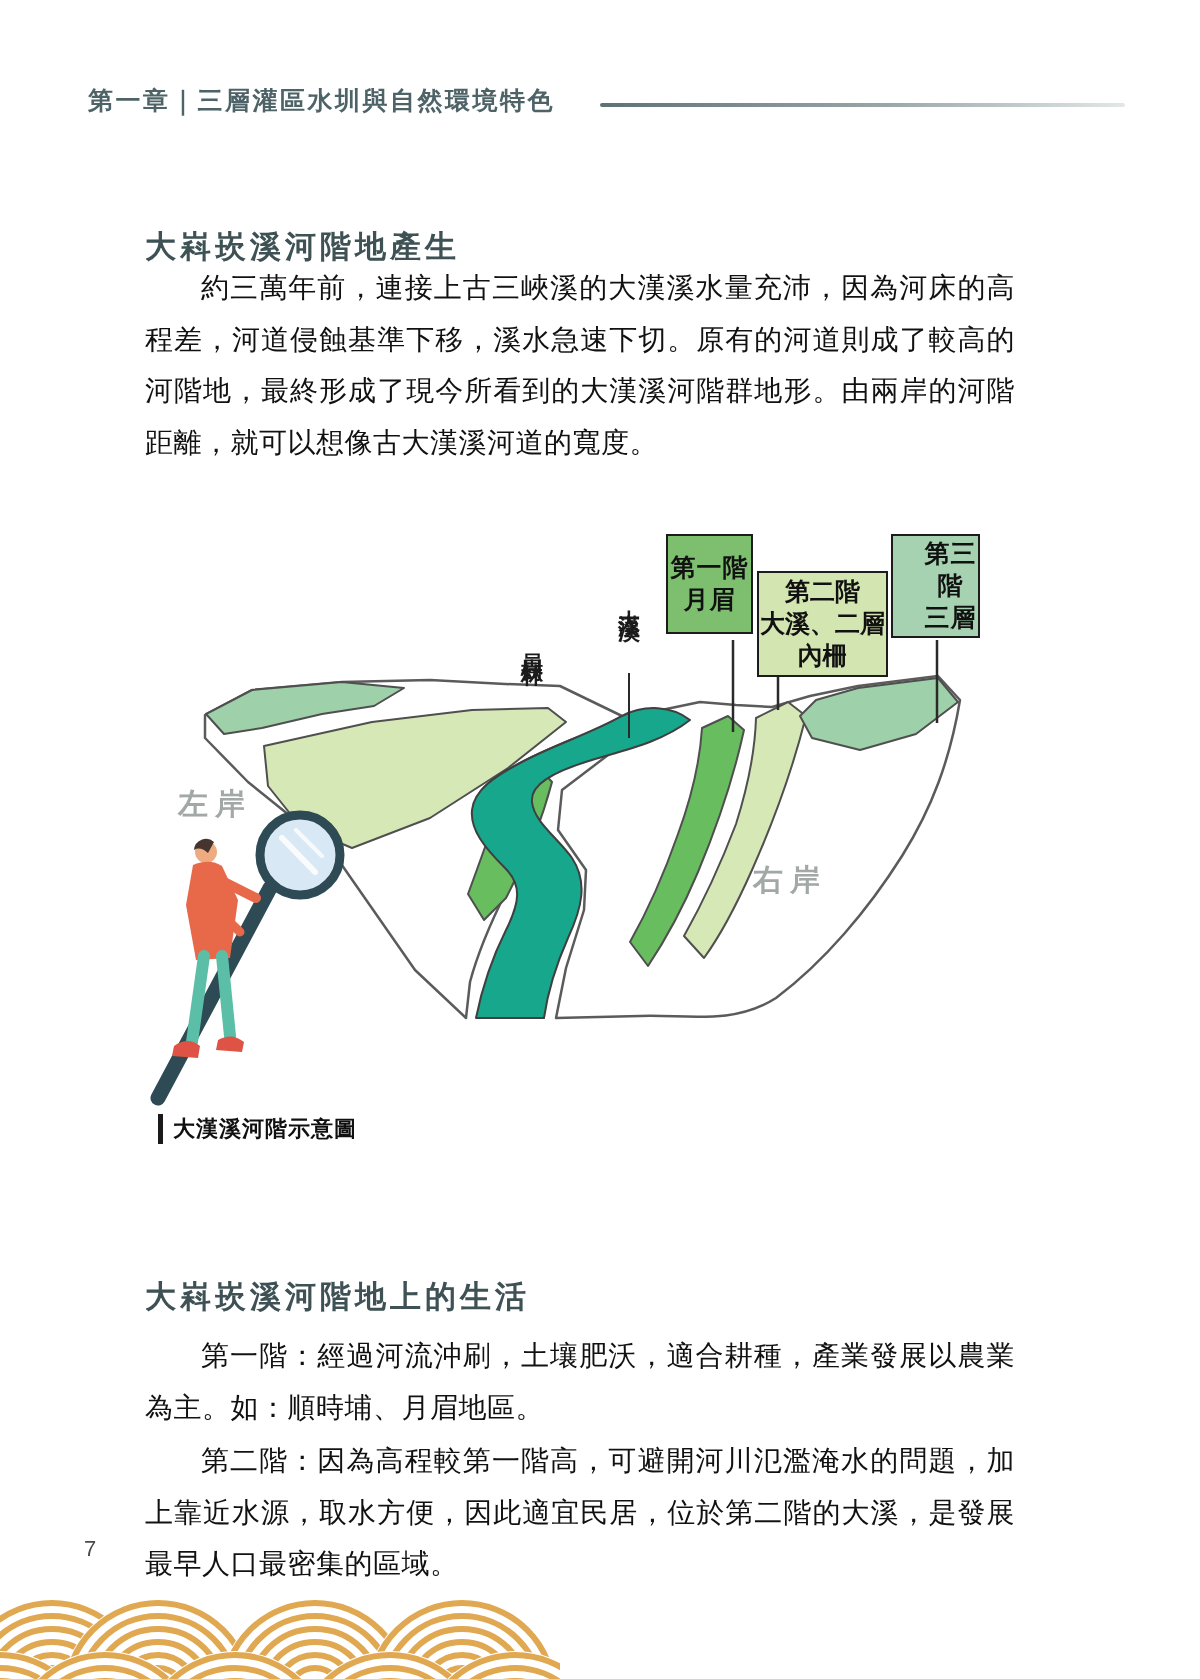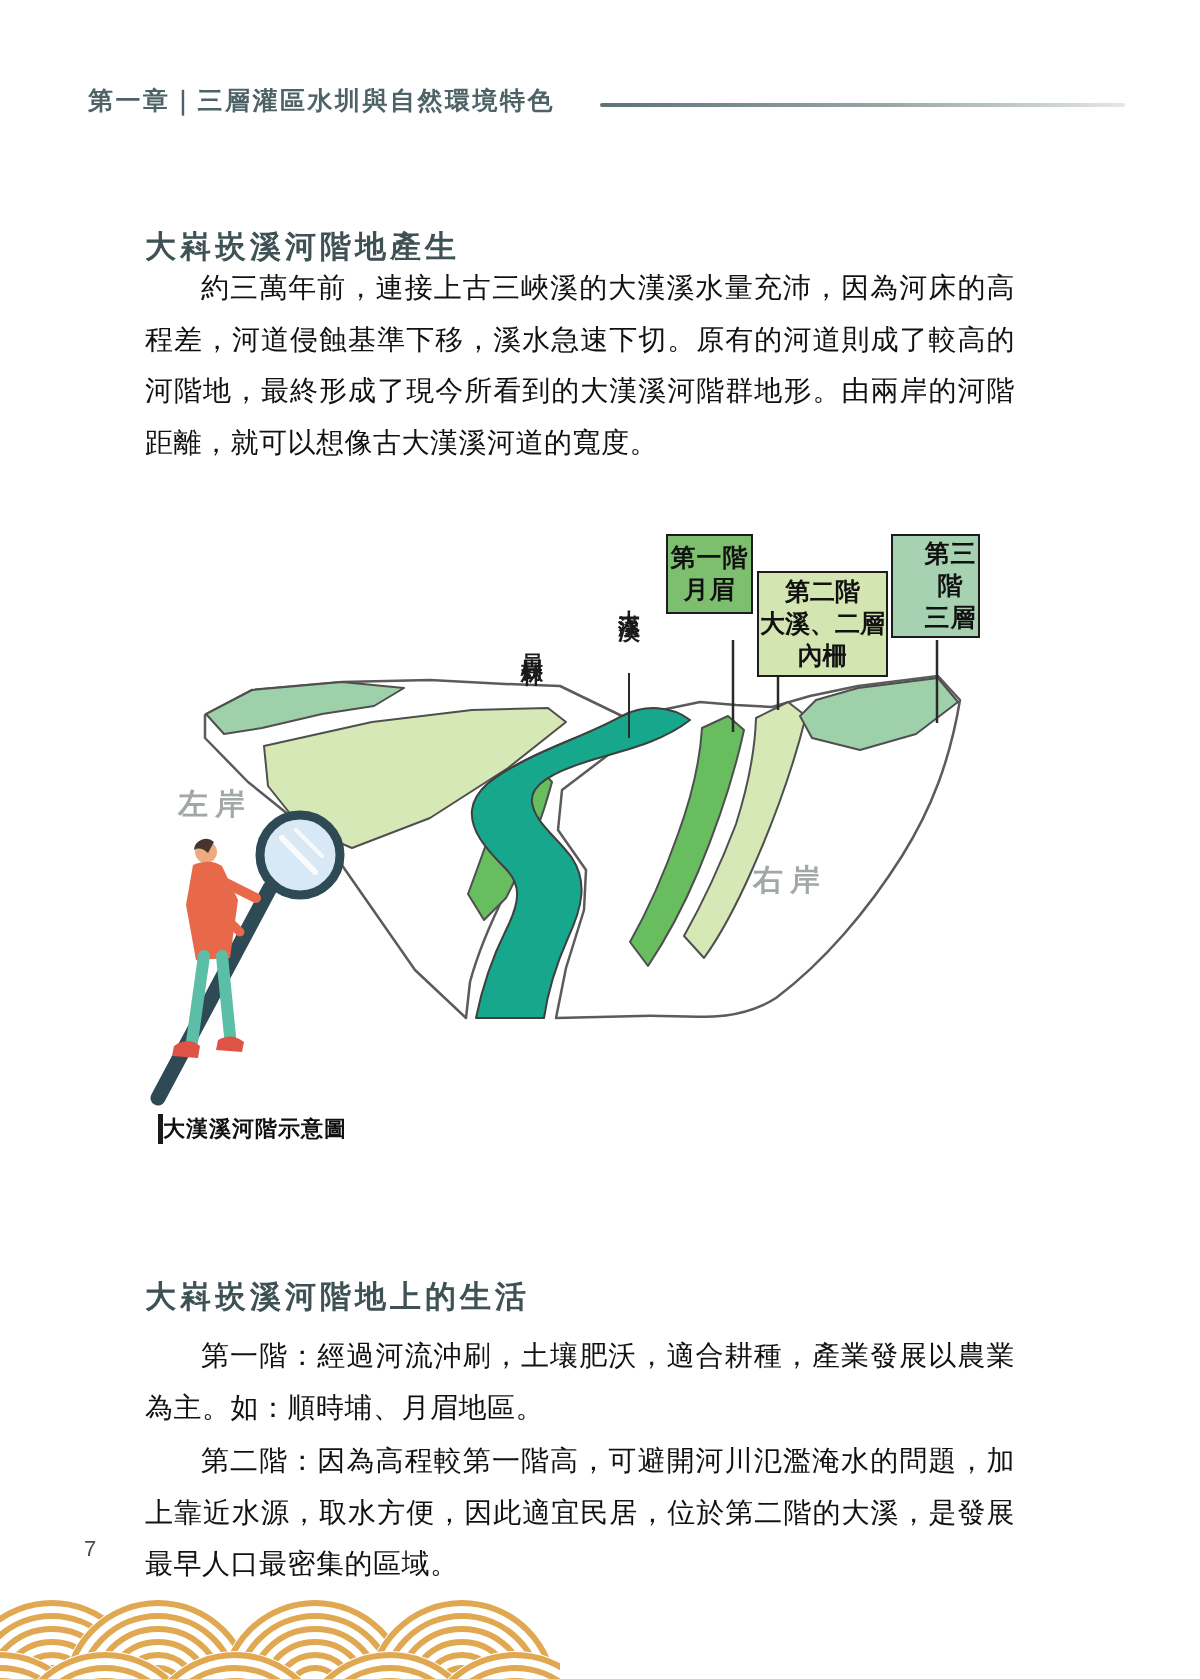--- a/index.html
+++ b/index.html
@@ -42,38 +42,38 @@
   #para3{top:1435px;}
   
   .diagram-svg{position:absolute;left:0;top:490px;width:1200px;height:620px;}
   .label-box{
     position:absolute;box-sizing:border-box;
     border:2.5px solid #1c1c1c;
     display:flex;flex-direction:column;justify-content:center;
     text-align:center;font-weight:700;font-size:25px;line-height:32px;
     letter-spacing:1px;color:#111;
   }
-  #box-tier1{left:666px;top:534px;width:87px;height:80px;background:#7dbf6f;}
+  #box-tier1{left:666px;top:534px;width:87px;height:100px;background:#7dbf6f;}
   #box-tier2{left:757px;top:535px;width:131px;height:106px;background:#d3e5b0;letter-spacing:0;margin-top:36px;}
   #box-tier3{left:891px;top:534px;width:89px;height:104px;background:#a6d2b1;padding-left:30px;}
   .vlabel{
     position:absolute;writing-mode:vertical-rl;text-orientation:upright;
     font-size:22px;font-weight:700;letter-spacing:5px;color:#1a1a1a;
   }
   #river-label{left:614px;top:592px;}
   #area-label{left:517px;top:636px;}
   .bank-label{
     position:absolute;font-size:30px;font-weight:700;letter-spacing:7px;
     color:#a2a8a6;white-space:nowrap;
   }
   #left-bank-label{left:178px;top:784px;}
   #right-bank-label{left:753px;top:860px;}
   .caption{
     position:absolute;left:158px;top:1114px;
-    border-left:5px solid #1a1a1a;
+    border-left:5px solid #1a1a1a;padding-left:10px;
     font-size:22px;font-weight:700;letter-spacing:1px;color:#101010;
     line-height:30px;
   }
   
   .page-number{
     position:absolute;left:84px;top:1536px;
     font-size:22px;color:#4a4a4a;
     font-family:"Liberation Sans","DejaVu Sans",sans-serif;
   }
   .waves{position:absolute;left:0;top:1595px;width:560px;height:84px;}

